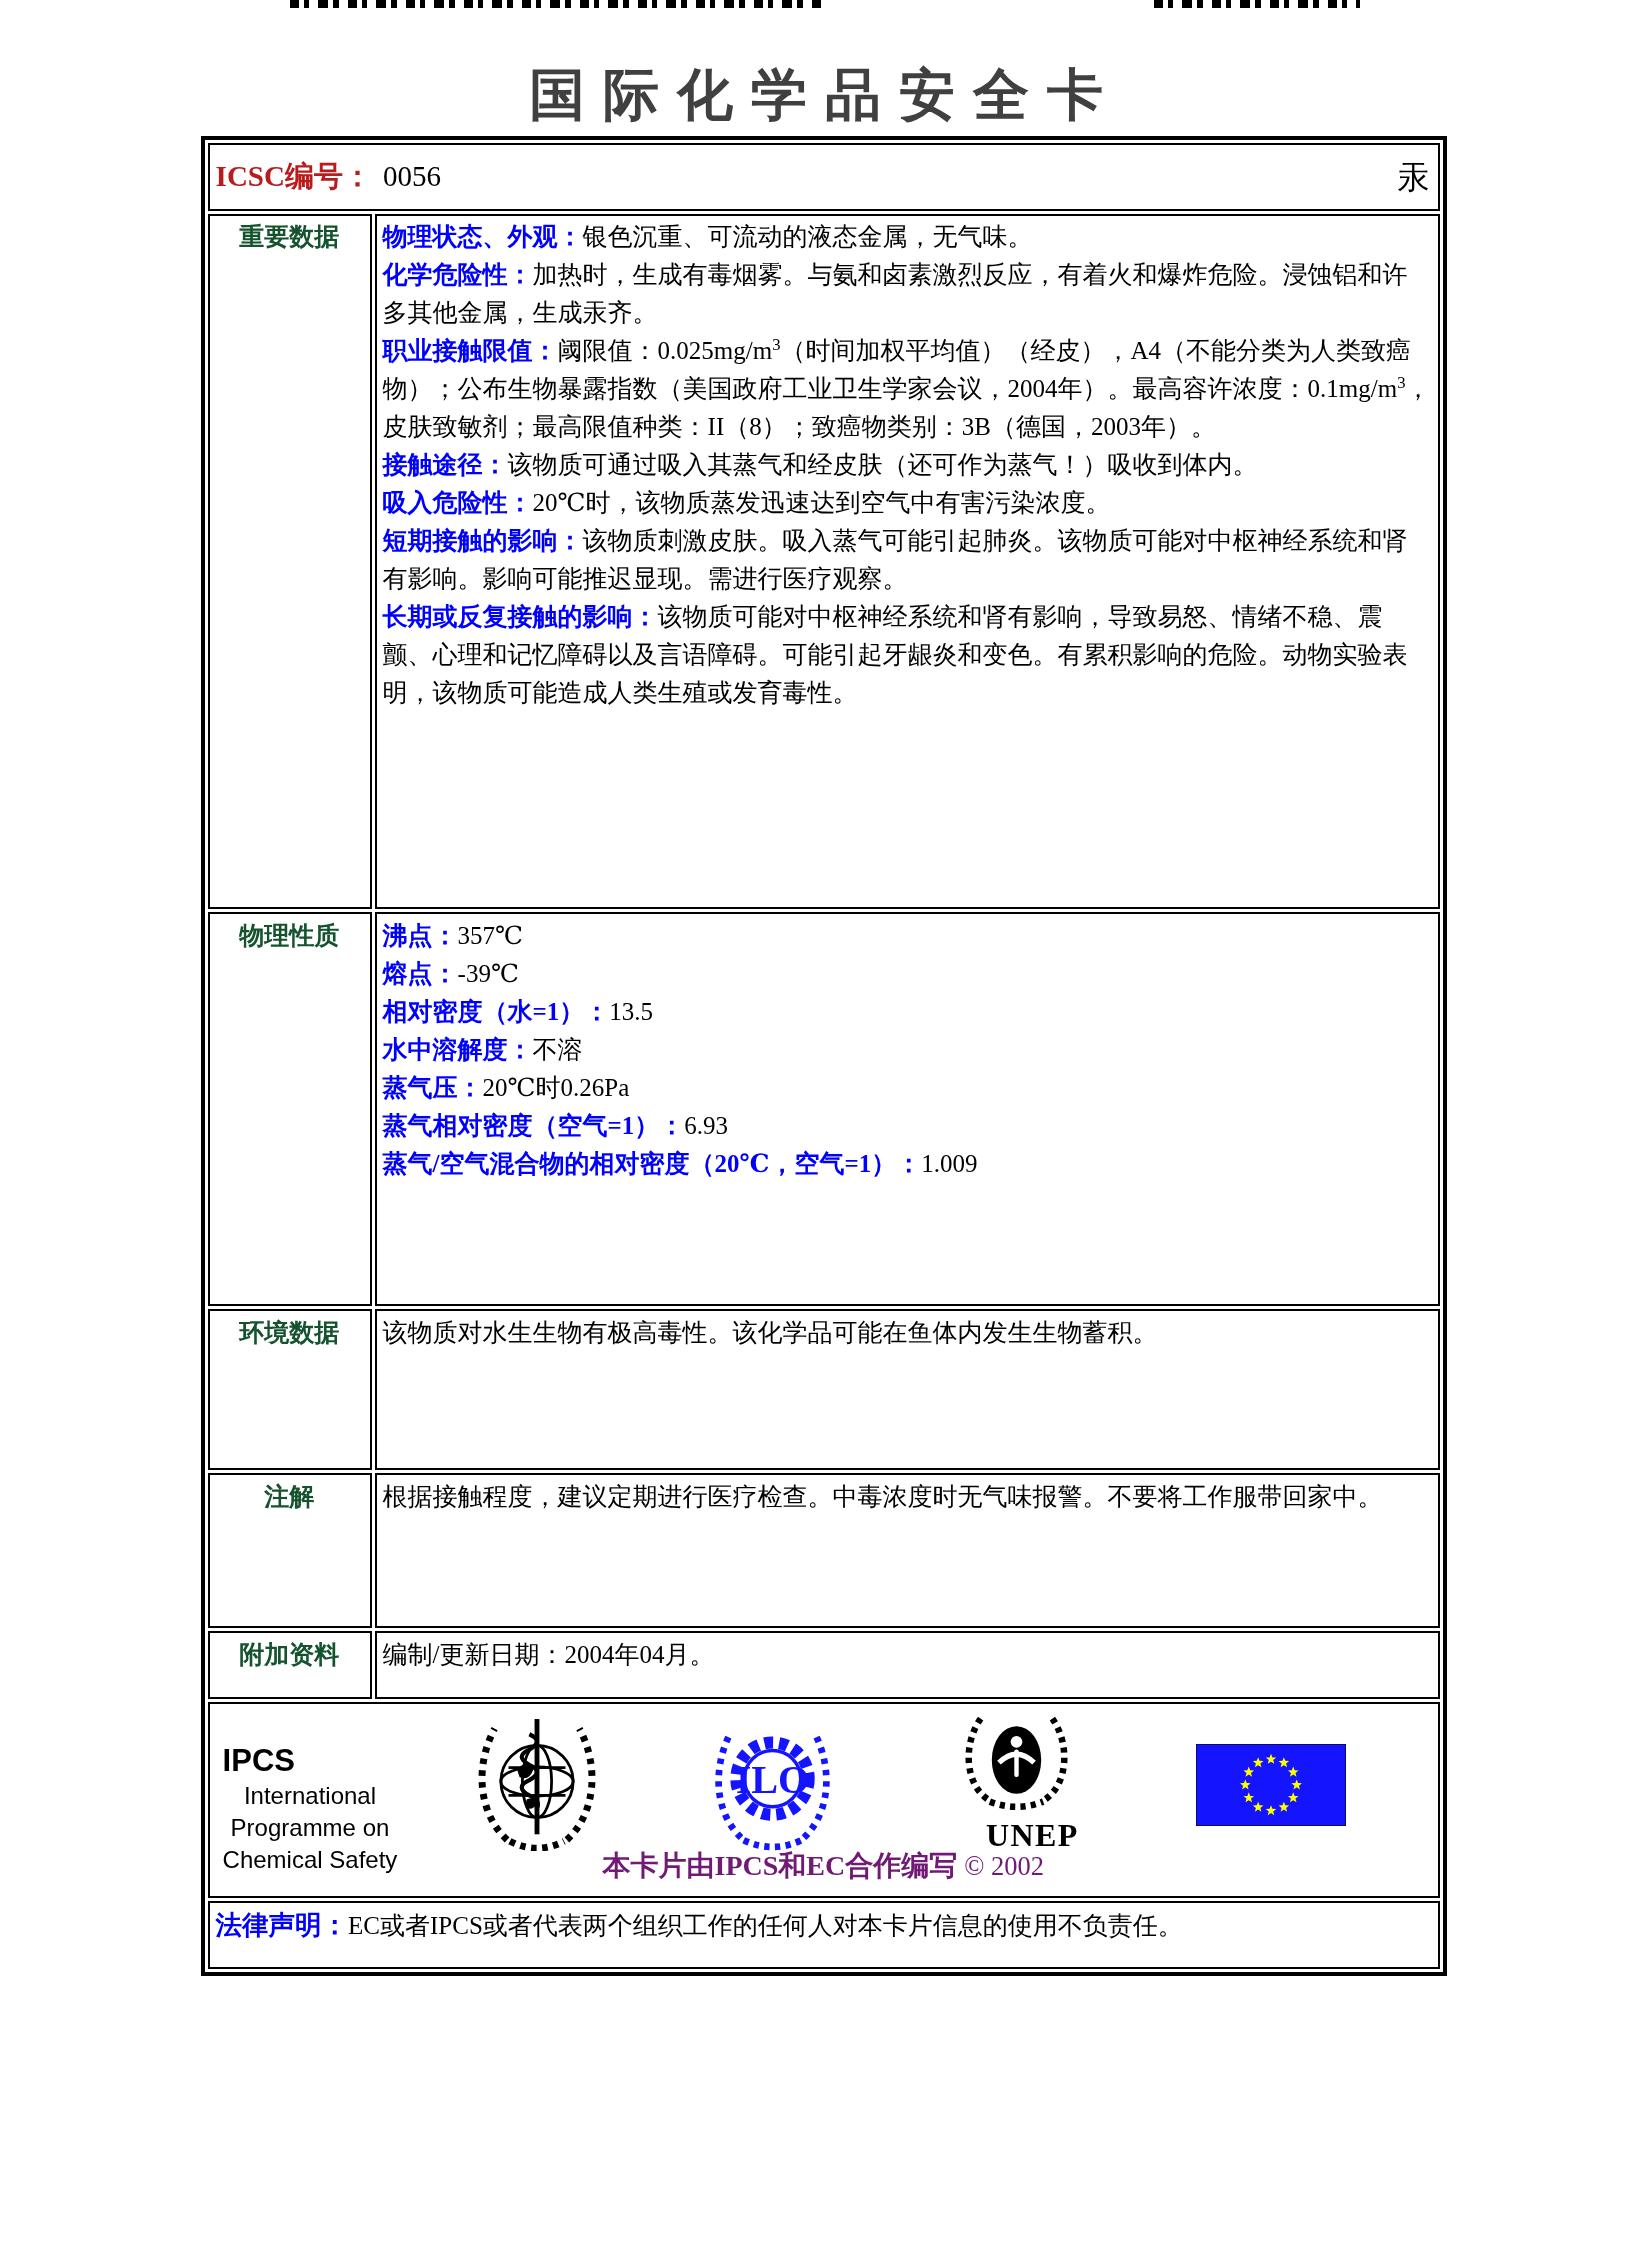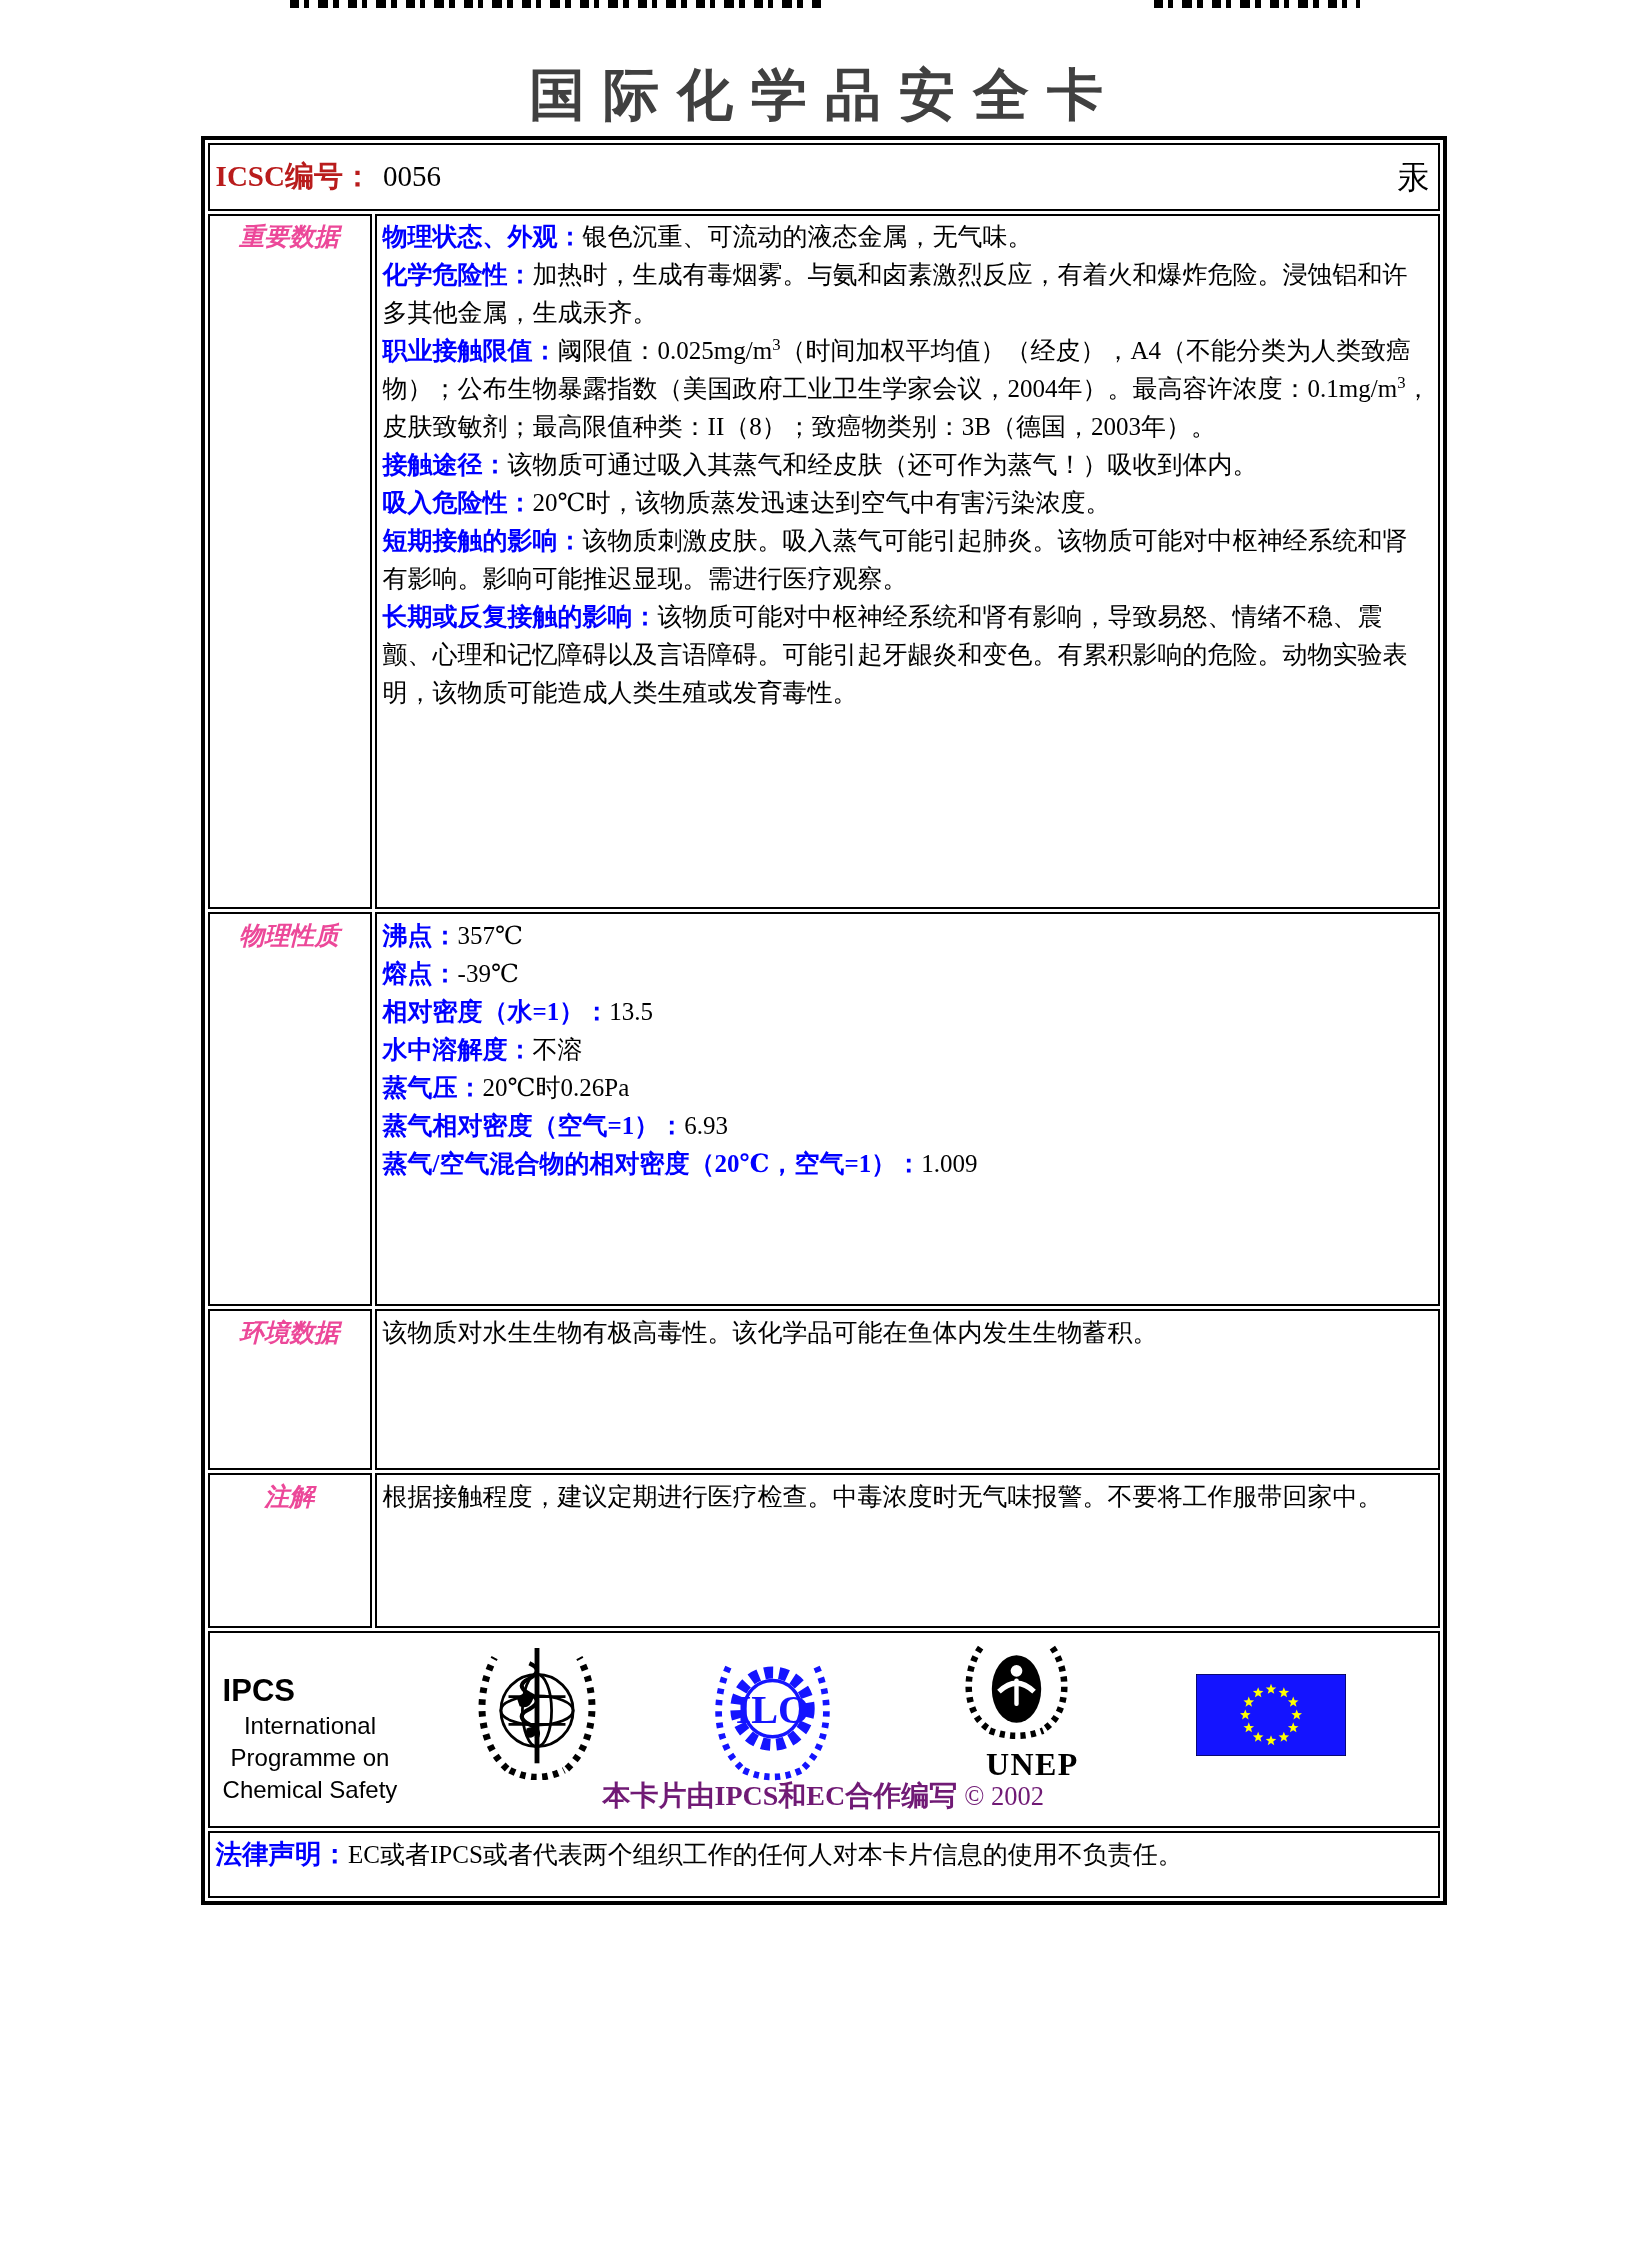--- a/index.html
+++ b/index.html
@@ -15,22 +15,22 @@
   .title{position:absolute;top:58px;left:0;width:100%;margin:0;text-align:center;
          color:#404040;font-size:56px;font-weight:bold;letter-spacing:18px;}
 
   table.card{position:absolute;left:201px;top:136px;width:1246px;
              border:4.2px solid #000;border-collapse:separate;border-spacing:3.5px;
              table-layout:fixed;background:#fff;}
   table.card td{border:2.1px solid #000;vertical-align:top;background:#fff;
                 padding:2.8px 7px 2.8px 5.6px;font-size:25px;line-height:38px;}
 
   .blue{color:#0000FF;font-weight:bold;}
-  td.label-cell{vertical-align:middle;text-align:center;color:#ec4899;font-weight:bold;
-                font-size:31px;padding:0;line-height:36px;font-style:italic;}
+  td.label-cell{vertical-align:middle;text-align:center;color:#14532d;font-weight:bold;
+                font-size:31px;padding:0;line-height:36px;}
   p.item,p.prop{margin:0;}
   sup{font-size:16.7px;line-height:0;}
 
   .icsc-flex{display:flex;justify-content:space-between;align-items:center;height:100%;}
   .icsc-flex .lbl{color:#b91c1c;font-weight:bold;font-size:29px;}
   .icsc-flex .num{font-size:29px;margin-left:11px;}
   .icsc-flex .substance{font-size:32px;padding-right:1.4px;}
 
   td.mid{vertical-align:middle;}
 
@@ -107,20 +107,24 @@
     <tr>
       <td class="label-cell" style="height:152px">环境数据</td>
       <td><span>该物质对水生生物有极高毒性。该化学品可能在鱼体内发生生物蓄积。</span></td>
     </tr>
 
     <tr>
       <td class="label-cell" style="height:145px">注解</td>
       <td><span>根据接触程度，建议定期进行医疗检查。中毒浓度时无气味报警。不要将工作服带回家中。</span></td>
     </tr>
 
+    <tr>
+      <td class="label-cell" style="height:58px">附加资料</td>
+      <td class="mid"><span>编制/更新日期：2004年04月。</span></td>
+    </tr>
 
     <tr>
       <td colspan="2" style="height:187px">
         <div class="logos-wrap">
           <div class="ipcs-block">
             <div class="ipcs-acronym">IPCS</div>
             <div class="ipcs-line">International</div>
             <div class="ipcs-line">Programme on</div>
             <div class="ipcs-line">Chemical Safety</div>
           </div>

